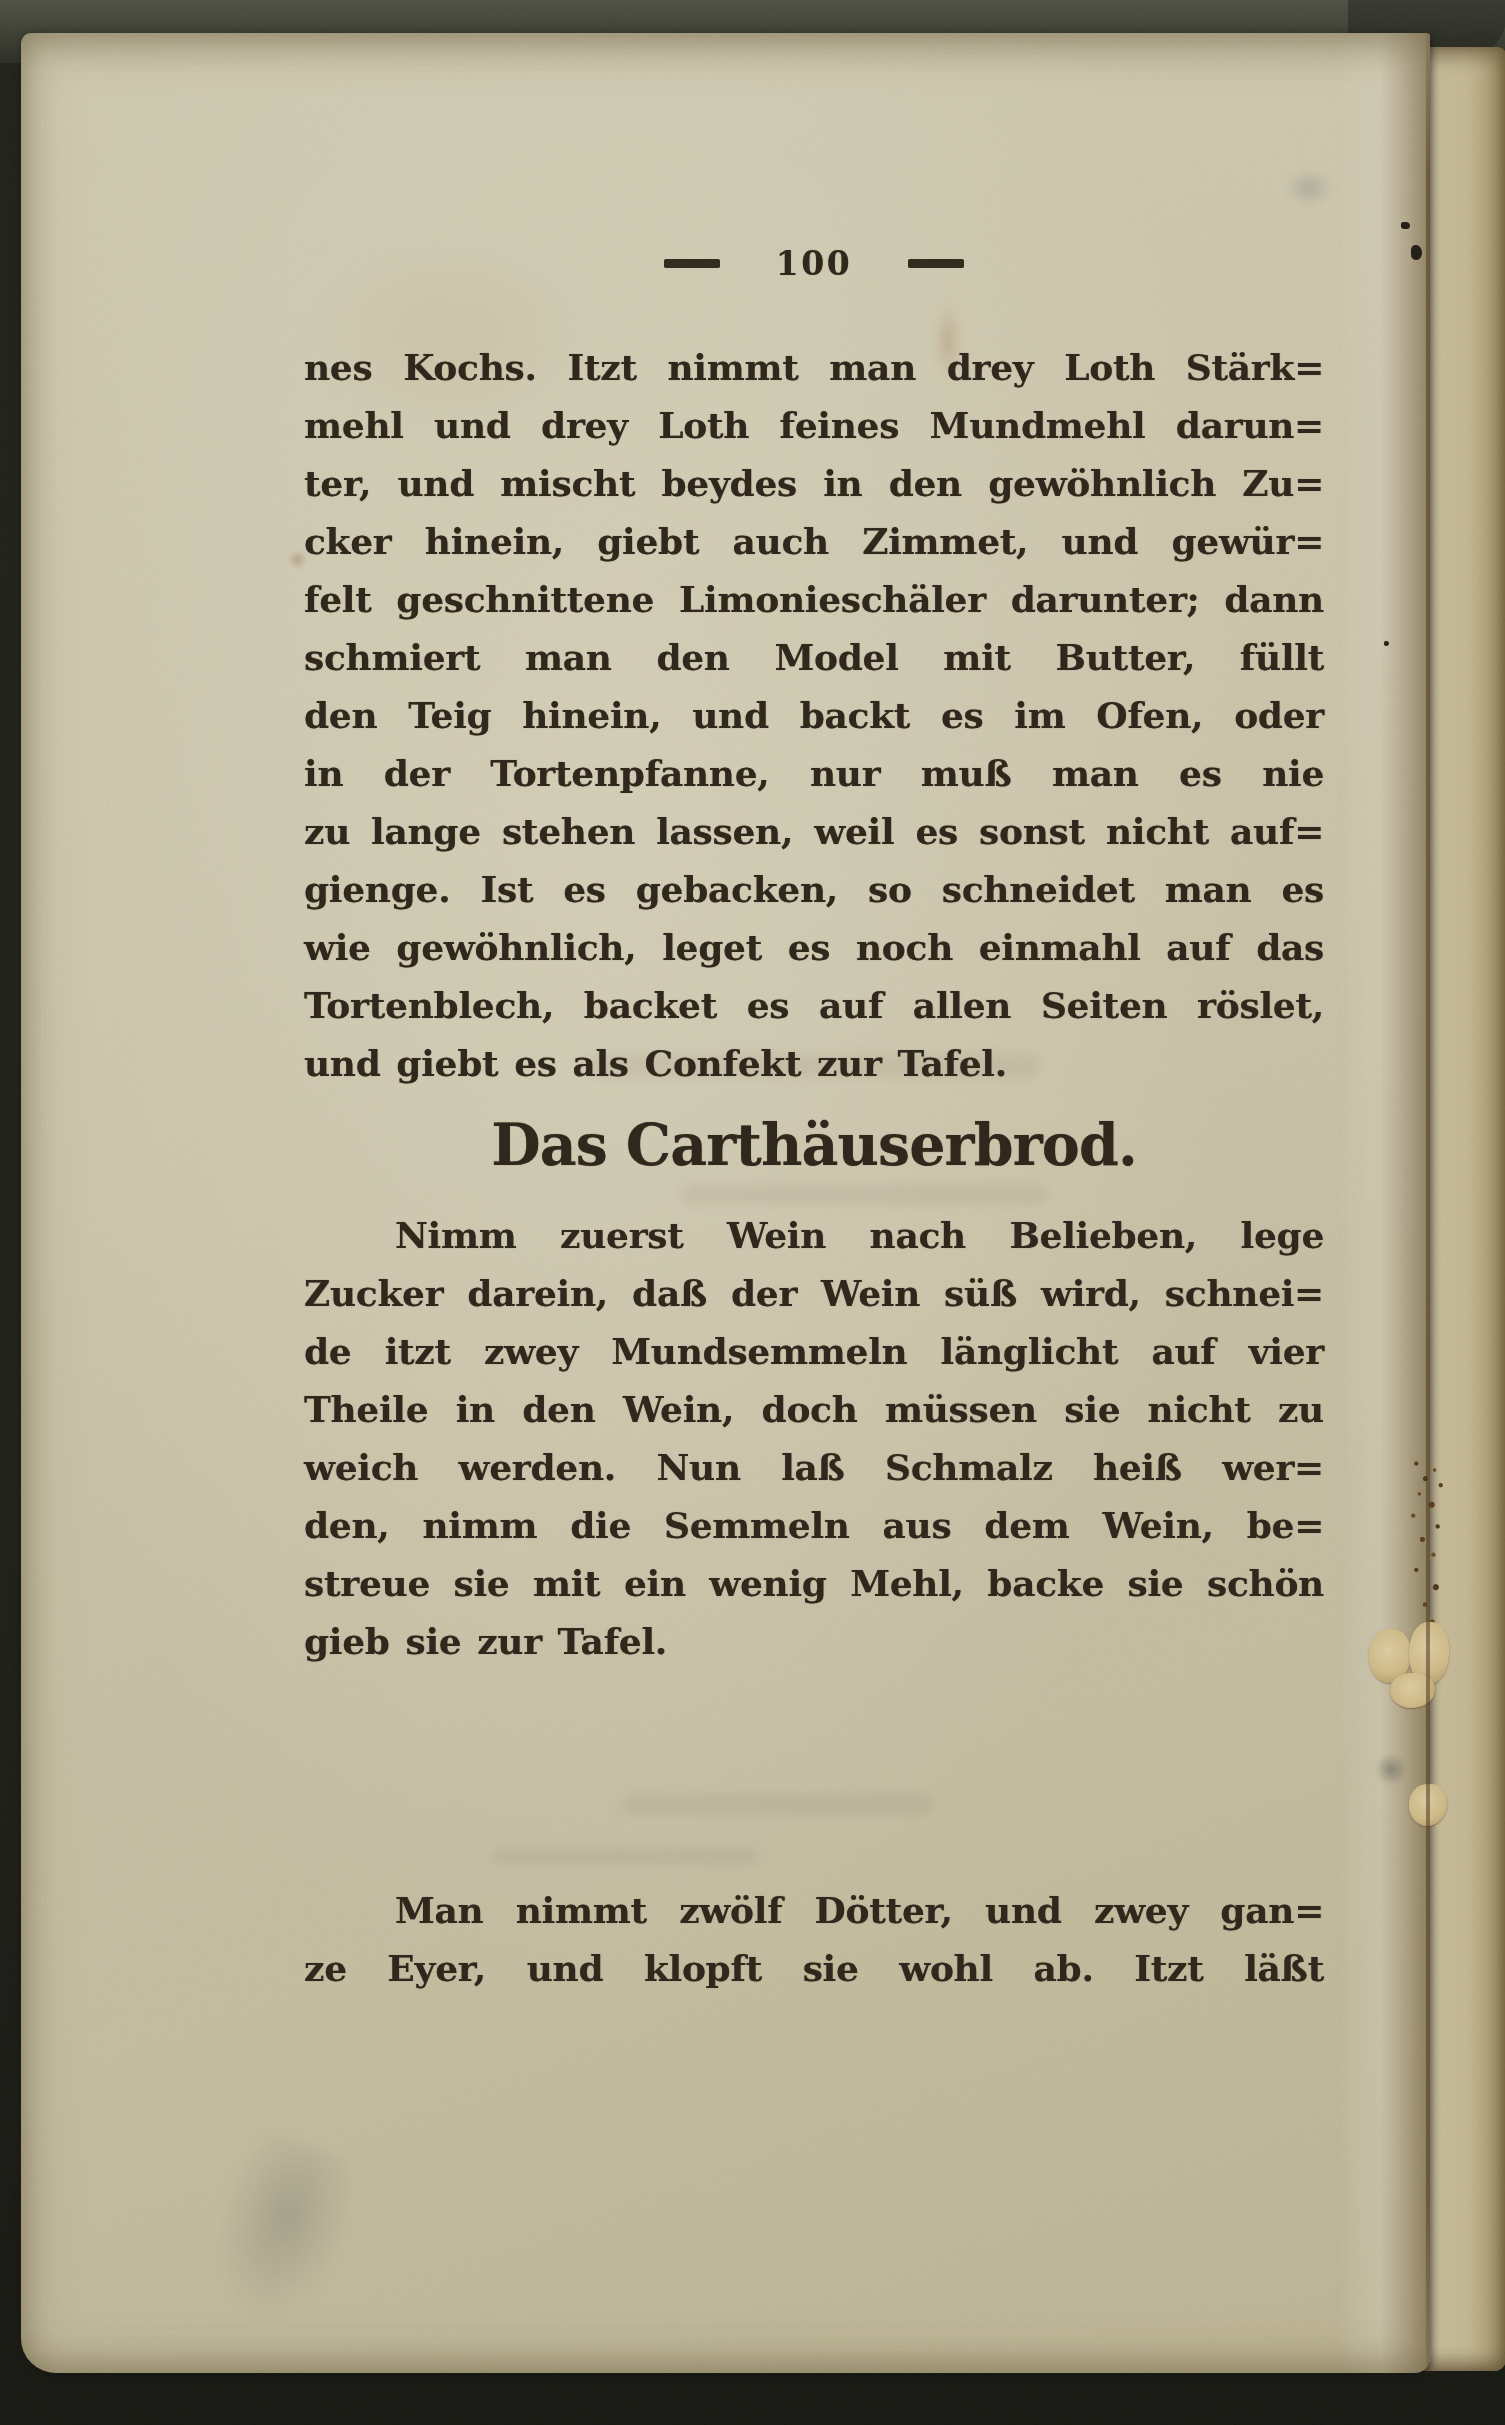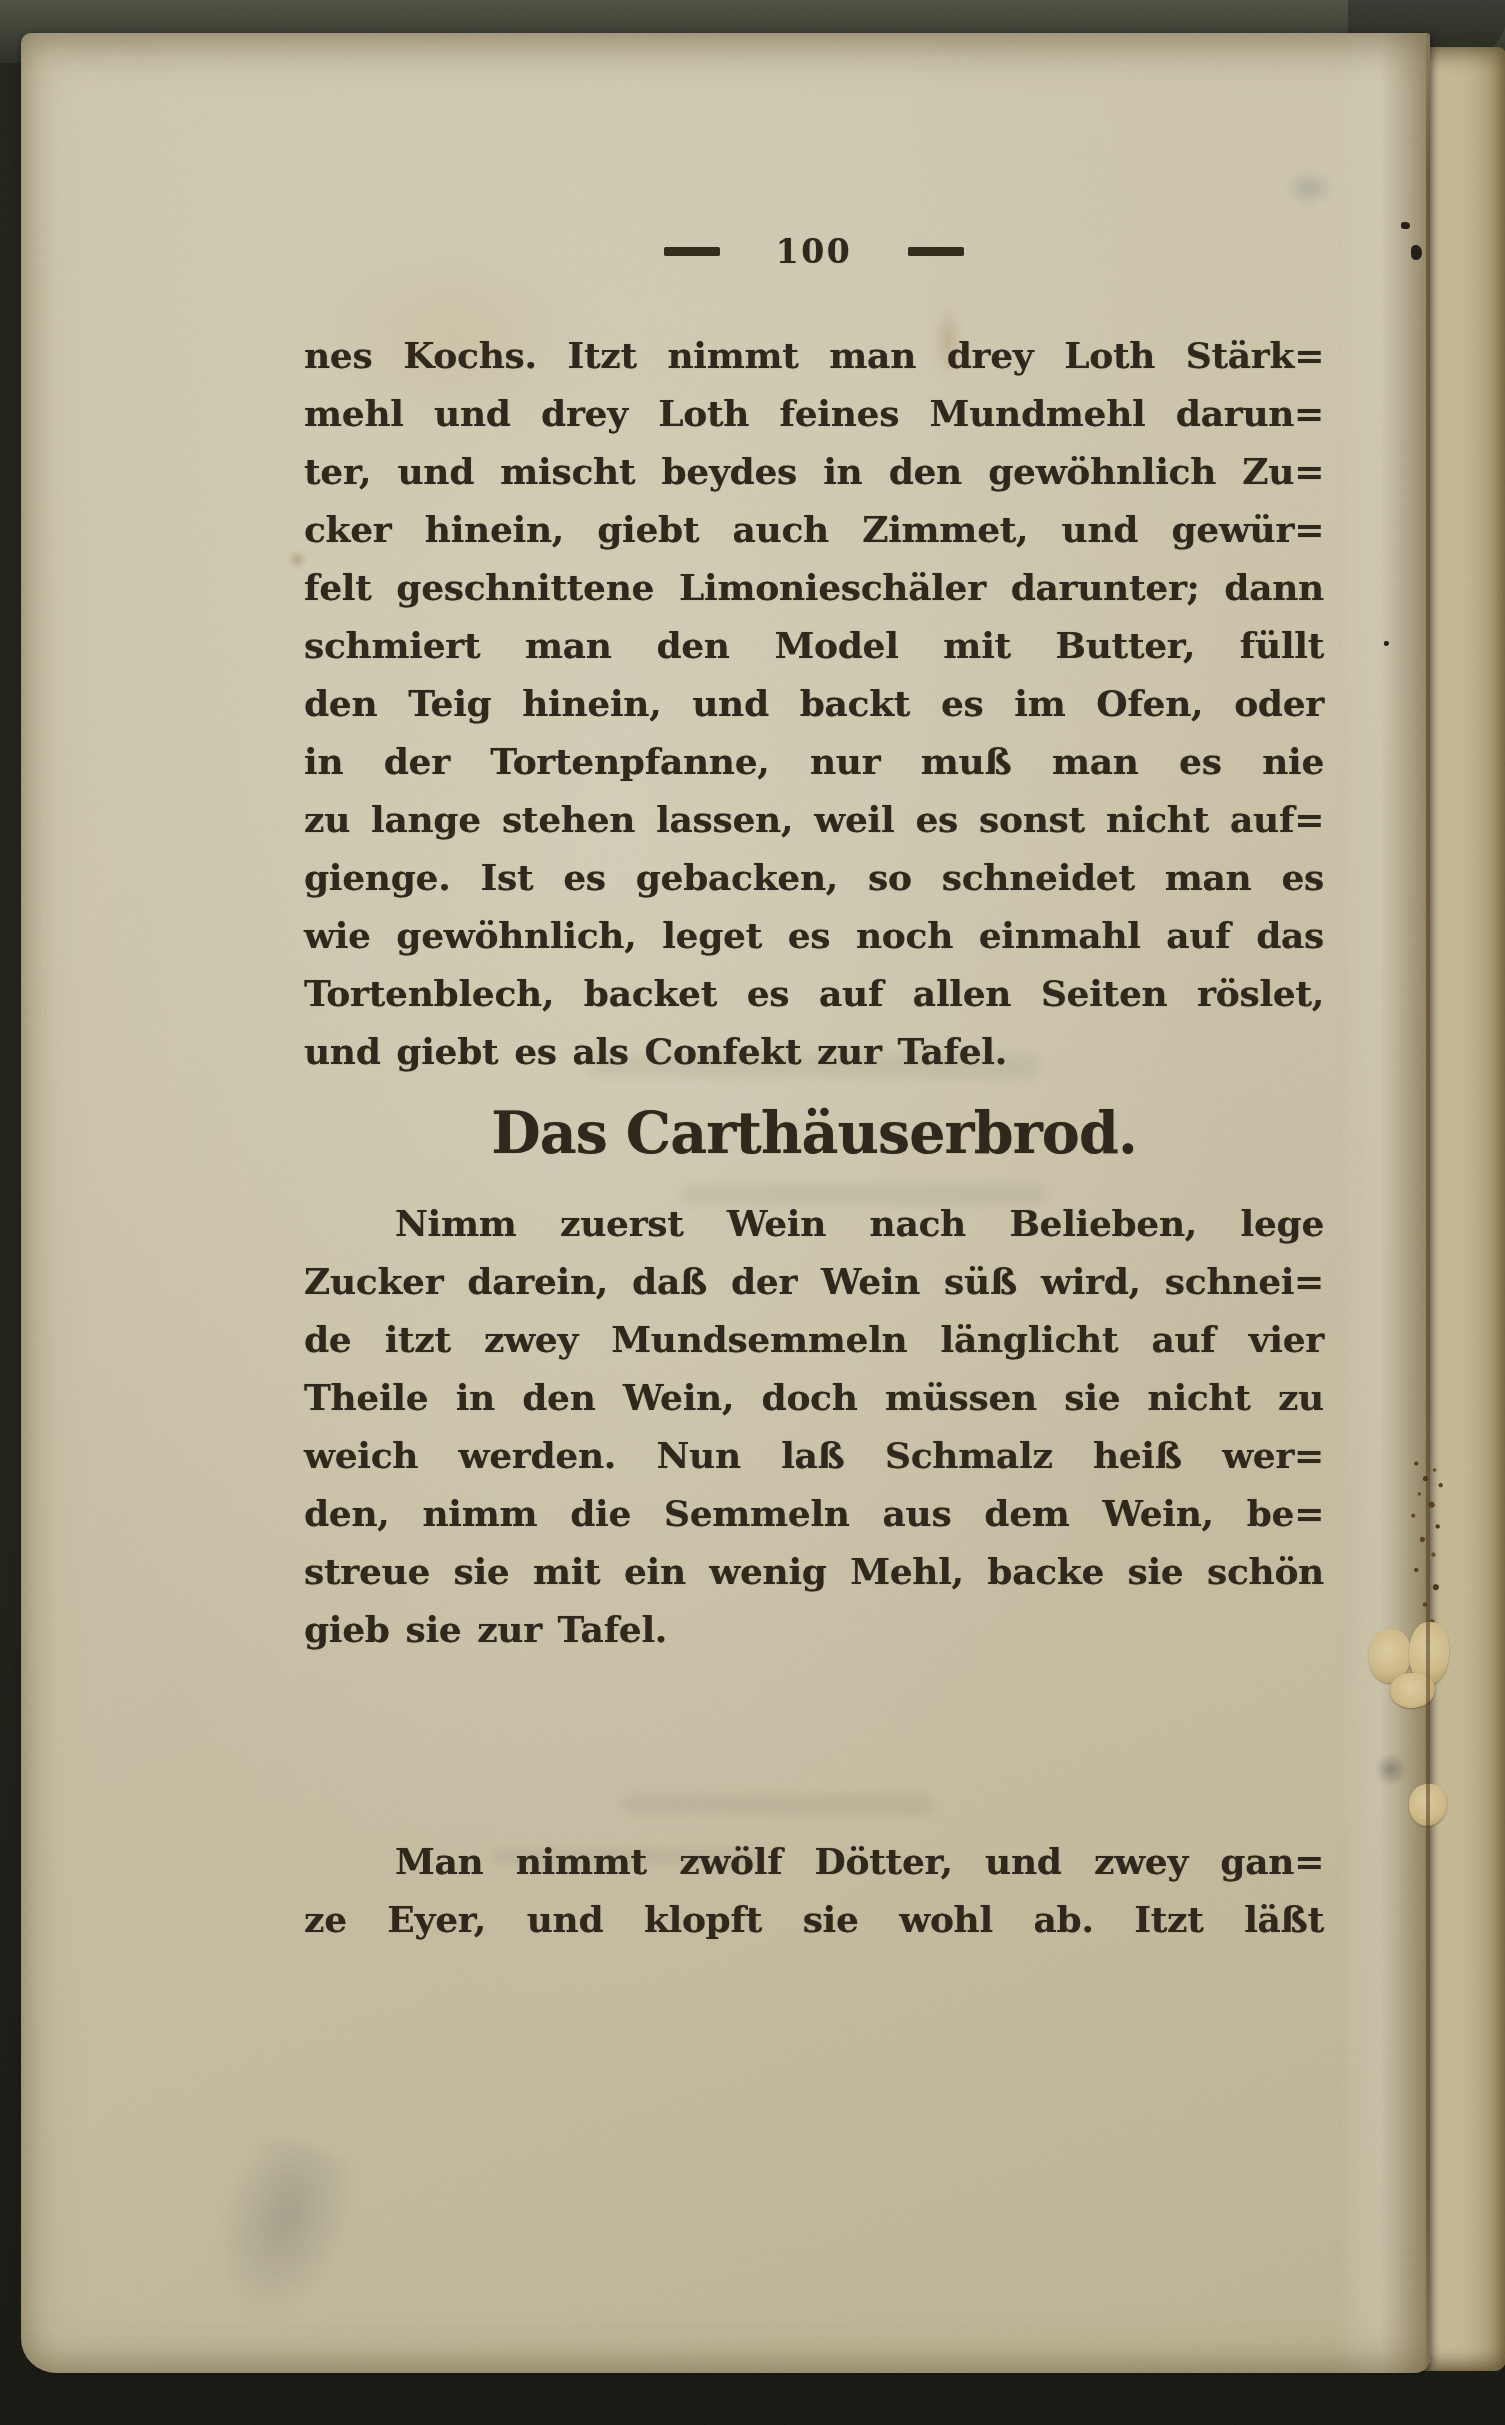--- a/index.html
+++ b/index.html
@@ -45,21 +45,21 @@
      radial-gradient(circle at 58% 45%, #6e4718 0 1.7px, transparent 2.6px),
      radial-gradient(circle at 30% 52%, #553511 0 1.7px, transparent 2.6px),
      radial-gradient(circle at 62% 60%, #4a2f0e 0 2.6px, transparent 3.5px),
      radial-gradient(circle at 44% 68%, #5a3a14 0 1.7px, transparent 2.6px),
      radial-gradient(circle at 56% 76%, #6e4718 0 2.2px, transparent 3px),
      radial-gradient(circle at 36% 84%, #553511 0 1.7px, transparent 2.6px),
      radial-gradient(circle at 60% 92%, #4a2f0e 0 1.7px, transparent 2.6px);}
   .wax{position:absolute;border-radius:50% 45% 55% 50%;
        background:radial-gradient(circle at 45% 40%, #eedcab 0%, #e0c88f 55%, #b99a5e 100%);
        box-shadow:0 0.9px 1.7px rgba(70,45,15,.5);pointer-events:none;}
-  .textlayer{position:absolute;left:0;top:0;width:100%;height:100%;color:#241b0e;}
+  .textlayer{position:absolute;left:0;top:12px;width:100%;height:100%;color:#241b0e;}
   .pagenum-row{position:absolute;left:283px;top:201px;width:1020px;height:35px;
        display:flex;justify-content:center;align-items:center;gap:56px;}
   .pagenum{font-size:33px;font-weight:700;letter-spacing:2.6px;line-height:1;
        text-shadow:0 0 0.9px rgba(40,25,10,.6);}
   .rule{width:56px;height:9.6px;background:#281f10;border-radius:1.7px;}
   .para{position:absolute;left:283px;width:1020px;font-size:36px;font-weight:700;
        letter-spacing:-0.3px;word-spacing:3.5px;text-shadow:0 0 0.9px rgba(40,25,10,.55);}
   .line{height:58px;line-height:58px;text-align:justify;text-align-last:justify;overflow:visible;white-space:nowrap;}
   .line--end{text-align-last:left;}
   .heading{position:absolute;left:283px;width:1020px;text-align:center;font-weight:700;
@@ -133,21 +133,21 @@
           <div class="line">de itzt zwey Mundsemmeln länglicht auf vier</div>
           <div class="line">Theile in den Wein, doch müssen sie nicht zu</div>
           <div class="line">weich werden. Nun laß Schmalz heiß wer=</div>
           <div class="line">den, nimm die Semmeln aus dem Wein, be=</div>
           <div class="line">streue sie mit ein wenig Mehl, backe sie schön</div>
           <div class="line line--end">gieb sie zur Tafel.</div>
         </div>
 
 
       <div class="para" style="top:1799px">
-          <div class="line" style="text-indent: 91px;">Man nimmt zwölf Dötter, und zwey gan=</div>
+          <div class="line" style="text-indent: 91px; margin-top: 37px;">Man nimmt zwölf Dötter, und zwey gan=</div>
           <div class="line">ze Eyer, und klopft sie wohl ab. Itzt läßt</div>
         </div>
     </div>
 
     <div class="fold-shade"></div>
   </div>
 
   <svg class="grain" width="1506" height="2426" aria-hidden="true" viewBox="0 0 1734 2793">
     <defs>
       <filter id="gDark" x="0" y="0" width="100%" height="100%">

